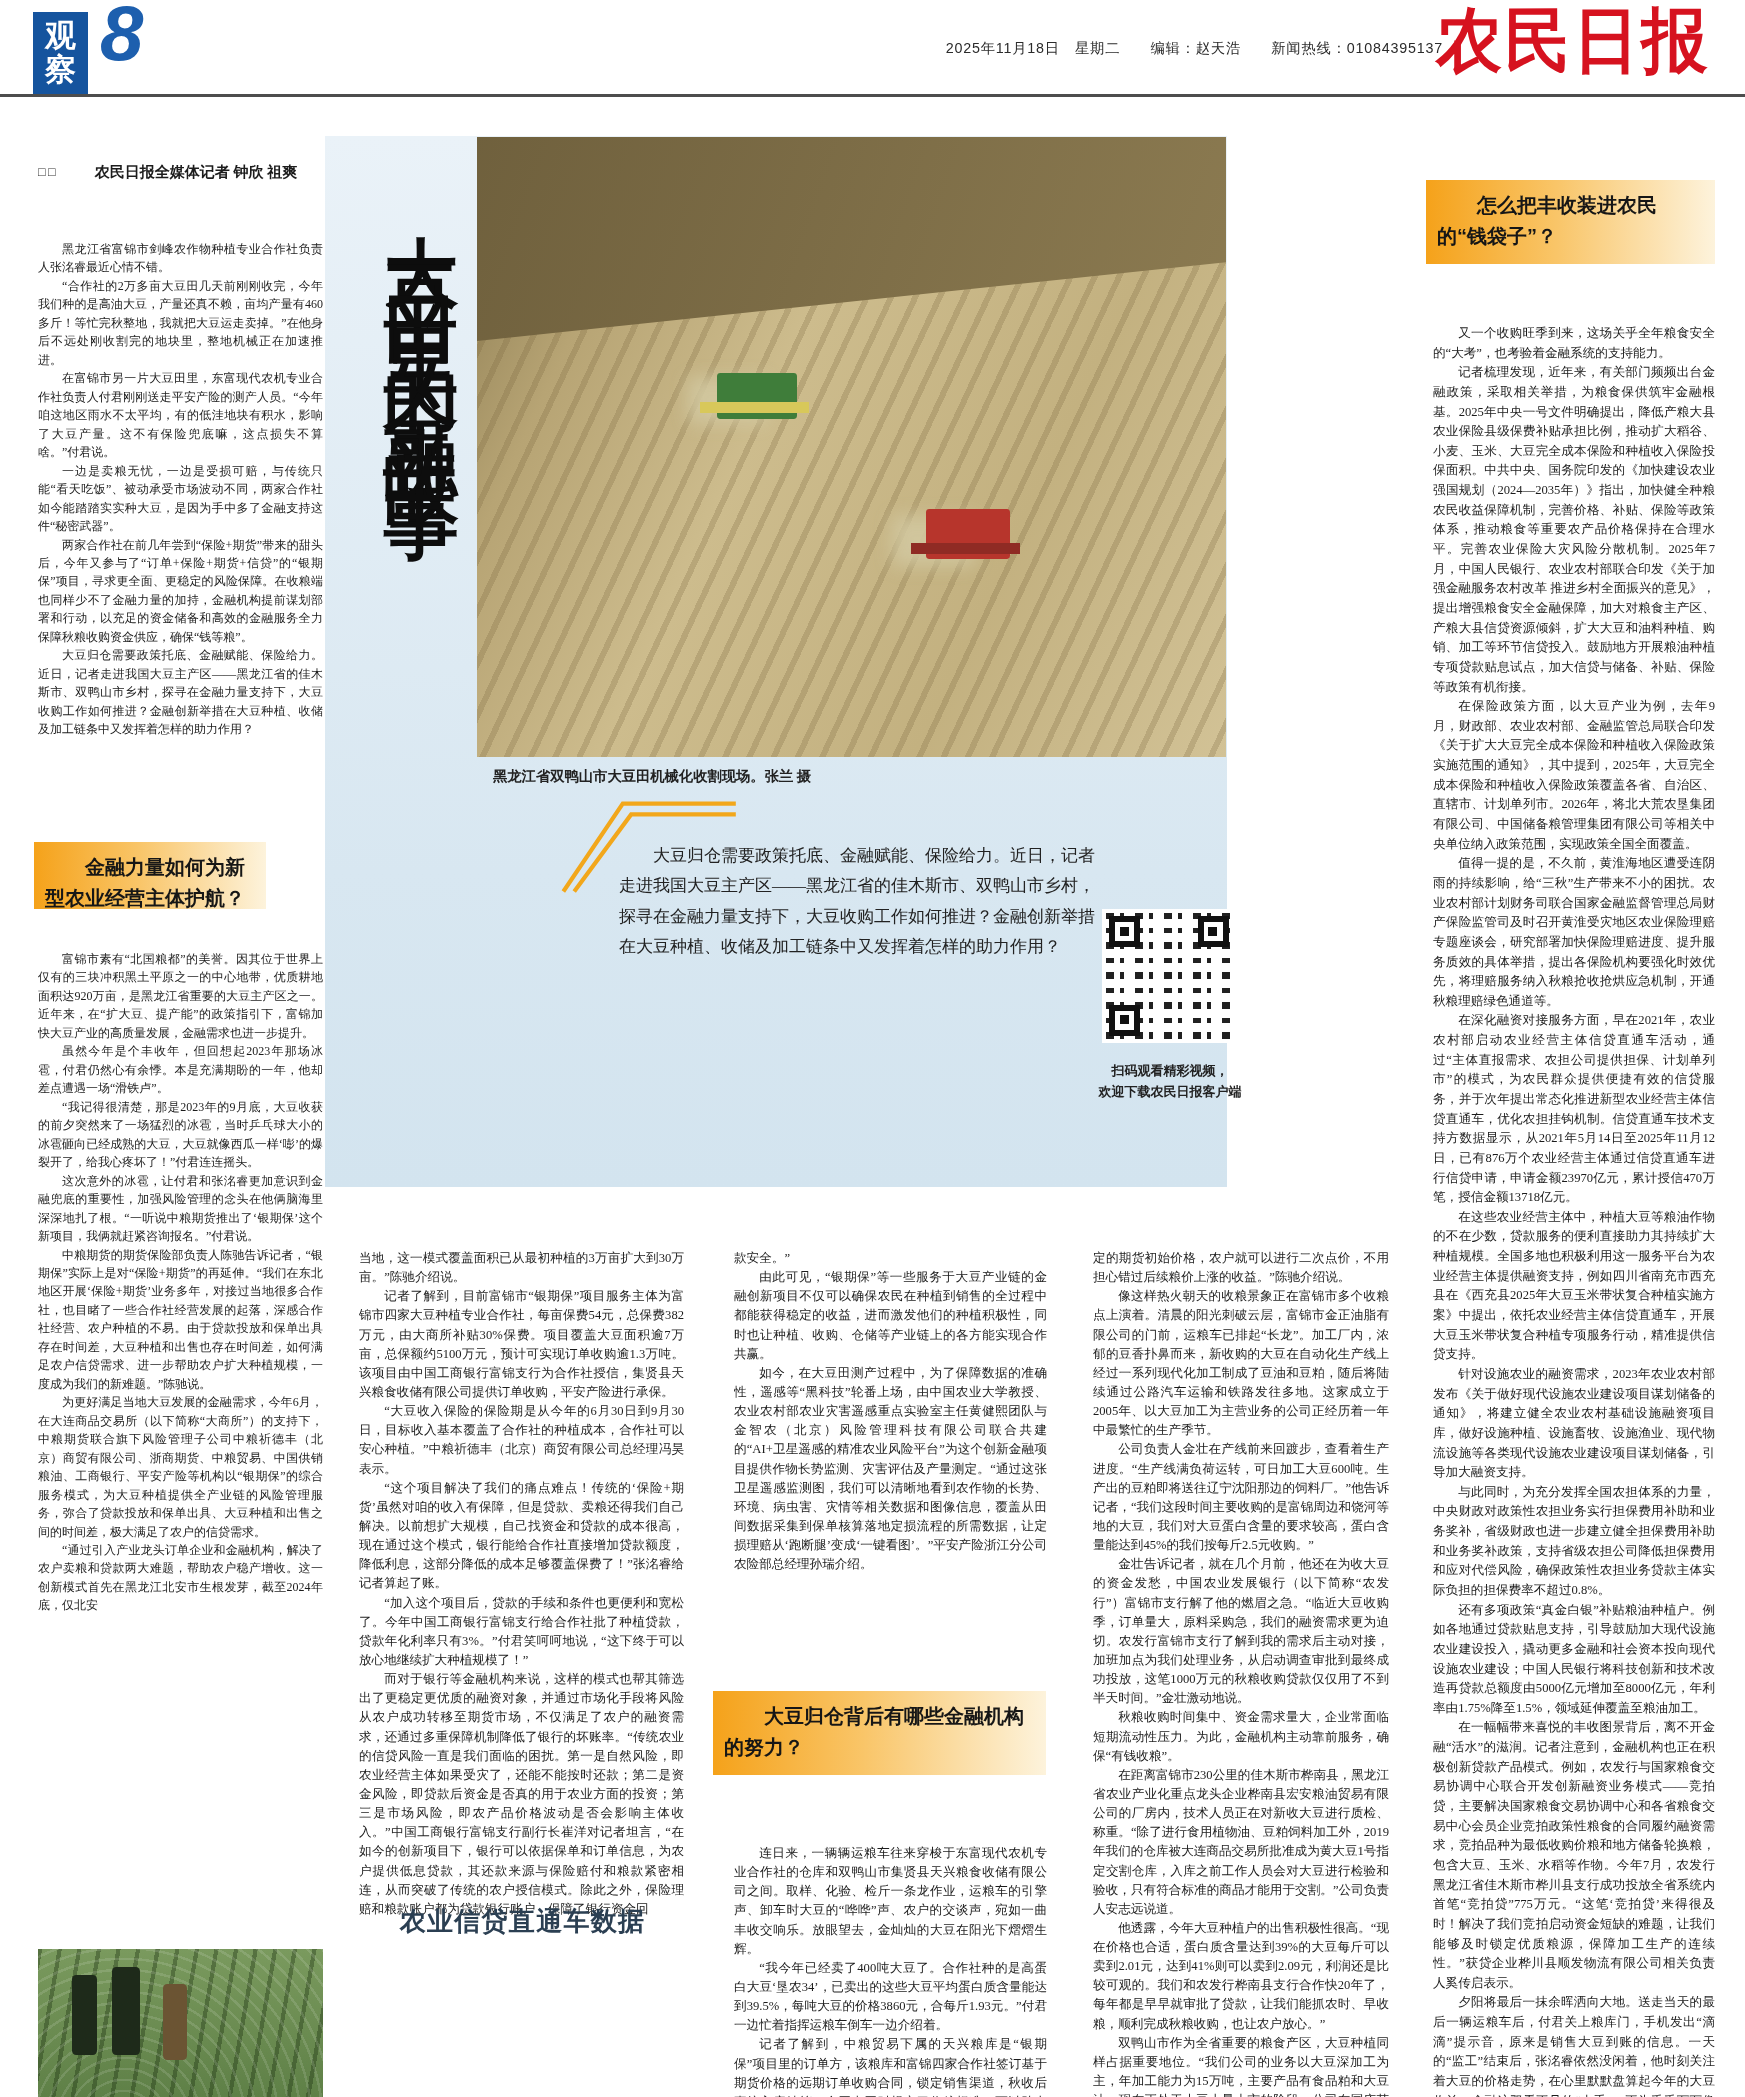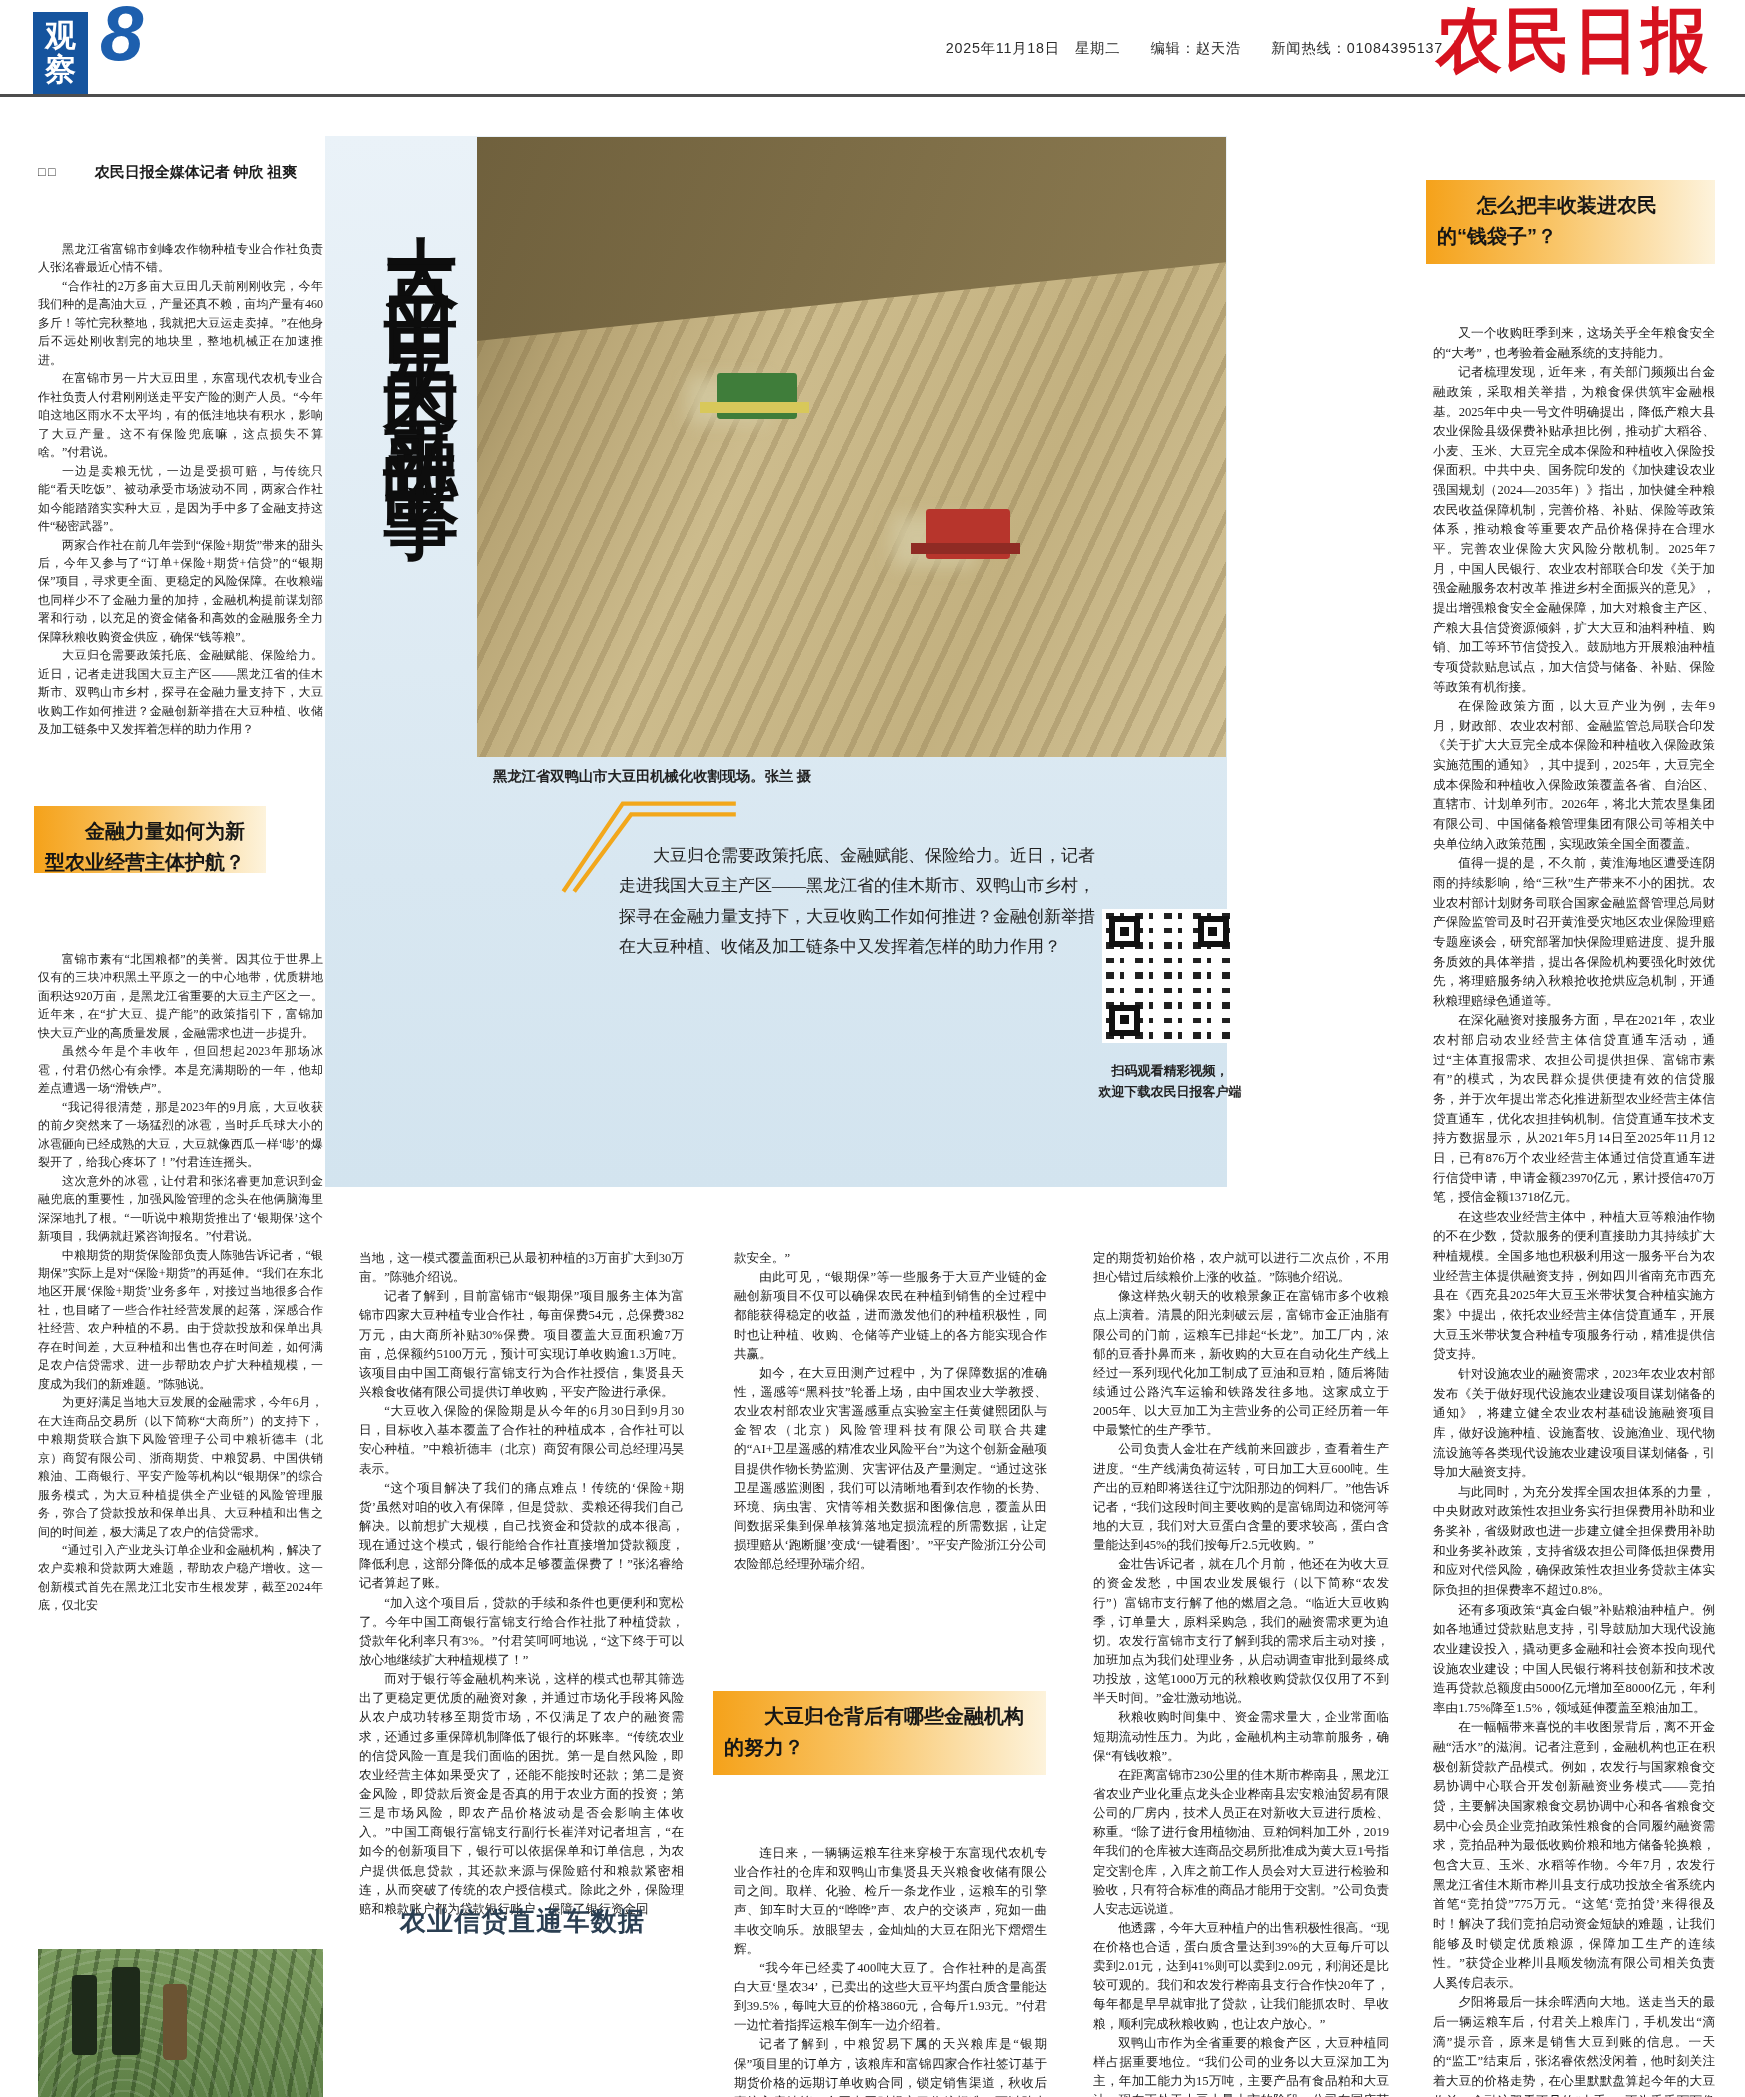--- a/index.html
+++ b/index.html
@@ -90,21 +90,21 @@
 </div>
 <div class="abs colblock" style="left:38px;top:196px;width:285px;height:617px;font-size:12px;line-height:1.54;">
     <p class="para">黑龙江省富锦市剑峰农作物种植专业合作社负责人张洺睿最近心情不错。</p>
     <p class="para">“合作社的2万多亩大豆田几天前刚刚收完，今年我们种的是高油大豆，产量还真不赖，亩均产量有460多斤！等忙完秋整地，我就把大豆运走卖掉。”在他身后不远处刚收割完的地块里，整地机械正在加速推进。</p>
     <p class="para">在富锦市另一片大豆田里，东富现代农机专业合作社负责人付君刚刚送走平安产险的测产人员。“今年咱这地区雨水不太平均，有的低洼地块有积水，影响了大豆产量。这不有保险兜底嘛，这点损失不算啥。”付君说。</p>
     <p class="para">一边是卖粮无忧，一边是受损可赔，与传统只能“看天吃饭”、被动承受市场波动不同，两家合作社如今能踏踏实实种大豆，是因为手中多了金融支持这件“秘密武器”。</p>
     <p class="para">两家合作社在前几年尝到“保险+期货”带来的甜头后，今年又参与了“订单+保险+期货+信贷”的“银期保”项目，寻求更全面、更稳定的风险保障。在收粮端也同样少不了金融力量的加持，金融机构提前谋划部署和行动，以充足的资金储备和高效的金融服务全力保障秋粮收购资金供应，确保“钱等粮”。</p>
     <p class="para">大豆归仓需要政策托底、金融赋能、保险给力。近日，记者走进我国大豆主产区——黑龙江省的佳木斯市、双鸭山市乡村，探寻在金融力量支持下，大豆收购工作如何推进？金融创新举措在大豆种植、收储及加工链条中又发挥着怎样的助力作用？</p>
   </div>
 
-<div class="abs sec-head" style="left:34px;top:806px;width:232px;height:67px;box-sizing:border-box;">金融力量如何为新型农业经营主体护航？</div>
+<div class="abs sec-head" style="left:34px;top:842px;width:232px;height:67px;box-sizing:border-box;">金融力量如何为新型农业经营主体护航？</div>
 
 <div class="abs colblock" style="left:38px;top:906px;width:285px;height:1030px;font-size:12px;line-height:1.54;">
     <p class="para">富锦市素有“北国粮都”的美誉。因其位于世界上仅有的三块冲积黑土平原之一的中心地带，优质耕地面积达920万亩，是黑龙江省重要的大豆主产区之一。近年来，在“扩大豆、提产能”的政策指引下，富锦加快大豆产业的高质量发展，金融需求也进一步提升。</p>
     <p class="para">虽然今年是个丰收年，但回想起2023年那场冰雹，付君仍然心有余悸。本是充满期盼的一年，他却差点遭遇一场“滑铁卢”。</p>
     <p class="para">“我记得很清楚，那是2023年的9月底，大豆收获的前夕突然来了一场猛烈的冰雹，当时乒乓球大小的冰雹砸向已经成熟的大豆，大豆就像西瓜一样‘嘭’的爆裂开了，给我心疼坏了！”付君连连摇头。</p>
     <p class="para">这次意外的冰雹，让付君和张洺睿更加意识到金融兜底的重要性，加强风险管理的念头在他俩脑海里深深地扎了根。“一听说中粮期货推出了‘银期保’这个新项目，我俩就赶紧咨询报名。”付君说。</p>
     <p class="para">中粮期货的期货保险部负责人陈驰告诉记者，“银期保”实际上是对“保险+期货”的再延伸。“我们在东北地区开展‘保险+期货’业务多年，对接过当地很多合作社，也目睹了一些合作社经营发展的起落，深感合作社经营、农户种植的不易。由于贷款投放和保单出具存在时间差，大豆种植和出售也存在时间差，如何满足农户信贷需求、进一步帮助农户扩大种植规模，一度成为我们的新难题。”陈驰说。</p>
     <p class="para">为更好满足当地大豆发展的金融需求，今年6月，在大连商品交易所（以下简称“大商所”）的支持下，中粮期货联合旗下风险管理子公司中粮祈德丰（北京）商贸有限公司、浙商期货、中粮贸易、中国供销粮油、工商银行、平安产险等机构以“银期保”的综合服务模式，为大豆种植提供全产业链的风险管理服务，弥合了贷款投放和保单出具、大豆种植和出售之间的时间差，极大满足了农户的信贷需求。</p>
     <p class="para">“通过引入产业龙头订单企业和金融机构，解决了农户卖粮和贷款两大难题，帮助农户稳产增收。这一创新模式首先在黑龙江北安市生根发芽，截至2024年底，仅北安</p>
   </div>
@@ -194,21 +194,21 @@
     </div>
 </div>
 
 <div class="abs sec-head" style="left:1426px;top:180px;width:289px;height:84px;box-sizing:border-box;">怎么把丰收装进农民的“钱袋子”？</div>
 
 <div class="abs colblock" style="left:1433px;top:280px;width:282px;height:2215px;font-size:12.6px;line-height:1.56;">
     <p class="para">又一个收购旺季到来，这场关乎全年粮食安全的“大考”，也考验着金融系统的支持能力。</p>
     <p class="para">记者梳理发现，近年来，有关部门频频出台金融政策，采取相关举措，为粮食保供筑牢金融根基。2025年中央一号文件明确提出，降低产粮大县农业保险县级保费补贴承担比例，推动扩大稻谷、小麦、玉米、大豆完全成本保险和种植收入保险投保面积。中共中央、国务院印发的《加快建设农业强国规划（2024—2035年）》指出，加快健全种粮农民收益保障机制，完善价格、补贴、保险等政策体系，推动粮食等重要农产品价格保持在合理水平。完善农业保险大灾风险分散机制。2025年7月，中国人民银行、农业农村部联合印发《关于加强金融服务农村改革 推进乡村全面振兴的意见》，提出增强粮食安全金融保障，加大对粮食主产区、产粮大县信贷资源倾斜，扩大大豆和油料种植、购销、加工等环节信贷投入。鼓励地方开展粮油种植专项贷款贴息试点，加大信贷与储备、补贴、保险等政策有机衔接。</p>
     <p class="para">在保险政策方面，以大豆产业为例，去年9月，财政部、农业农村部、金融监管总局联合印发《关于扩大大豆完全成本保险和种植收入保险政策实施范围的通知》，其中提到，2025年，大豆完全成本保险和种植收入保险政策覆盖各省、自治区、直辖市、计划单列市。2026年，将北大荒农垦集团有限公司、中国储备粮管理集团有限公司等相关中央单位纳入政策范围，实现政策全国全面覆盖。</p>
     <p class="para">值得一提的是，不久前，黄淮海地区遭受连阴雨的持续影响，给“三秋”生产带来不小的困扰。农业农村部计划财务司联合国家金融监督管理总局财产保险监管司及时召开黄淮受灾地区农业保险理赔专题座谈会，研究部署加快保险理赔进度、提升服务质效的具体举措，提出各保险机构要强化时效优先，将理赔服务纳入秋粮抢收抢烘应急机制，开通秋粮理赔绿色通道等。</p>
-    <p class="para">在深化融资对接服务方面，早在2021年，农业农村部启动农业经营主体信贷直通车活动，通过“主体直报需求、农担公司提供担保、富锦市素有”的模式，为农民群众提供便捷有效的信贷服务，并于次年提出常态化推进新型农业经营主体信贷直通车，优化农担挂钩机制。信贷直通车技术支持方数据显示，从2021年5月14日至2025年11月12日，已有876万个农业经营主体通过信贷直通车进行信贷申请，申请金额23970亿元，累计授信470万笔，授信金额13718亿元。</p>
+    <p class="para">在深化融资对接服务方面，早在2021年，农业农村部启动农业经营主体信贷直通车活动，通过“主体直报需求、农担公司提供担保、计划单列市”的模式，为农民群众提供便捷有效的信贷服务，并于次年提出常态化推进新型农业经营主体信贷直通车，优化农担挂钩机制。信贷直通车技术支持方数据显示，从2021年5月14日至2025年11月12日，已有876万个农业经营主体通过信贷直通车进行信贷申请，申请金额23970亿元，累计授信470万笔，授信金额13718亿元。</p>
     <p class="para">在这些农业经营主体中，种植大豆等粮油作物的不在少数，贷款服务的便利直接助力其持续扩大种植规模。全国多地也积极利用这一服务平台为农业经营主体提供融资支持，例如四川省南充市西充县在《西充县2025年大豆玉米带状复合种植实施方案》中提出，依托农业经营主体信贷直通车，开展大豆玉米带状复合种植专项服务行动，精准提供信贷支持。</p>
     <p class="para">针对设施农业的融资需求，2023年农业农村部发布《关于做好现代设施农业建设项目谋划储备的通知》，将建立健全农业农村基础设施融资项目库，做好设施种植、设施畜牧、设施渔业、现代物流设施等各类现代设施农业建设项目谋划储备，引导加大融资支持。</p>
     <p class="para">与此同时，为充分发挥全国农担体系的力量，中央财政对政策性农担业务实行担保费用补助和业务奖补，省级财政也进一步建立健全担保费用补助和业务奖补政策，支持省级农担公司降低担保费用和应对代偿风险，确保政策性农担业务贷款主体实际负担的担保费率不超过0.8%。</p>
     <p class="para">还有多项政策“真金白银”补贴粮油种植户。例如各地通过贷款贴息支持，引导鼓励加大现代设施农业建设投入，撬动更多金融和社会资本投向现代设施农业建设；中国人民银行将科技创新和技术改造再贷款总额度由5000亿元增加至8000亿元，年利率由1.75%降至1.5%，领域延伸覆盖至粮油加工。</p>
     <p class="para">在一幅幅带来喜悦的丰收图景背后，离不开金融“活水”的滋润。记者注意到，金融机构也正在积极创新贷款产品模式。例如，农发行与国家粮食交易协调中心联合开发创新融资业务模式——竞拍贷，主要解决国家粮食交易协调中心和各省粮食交易中心会员企业竞拍政策性粮食的合同履约融资需求，竞拍品种为最低收购价粮和地方储备轮换粮，包含大豆、玉米、水稻等作物。今年7月，农发行黑龙江省佳木斯市桦川县支行成功投放全省系统内首笔“竞拍贷”775万元。“这笔‘竞拍贷’来得很及时！解决了我们竞拍启动资金短缺的难题，让我们能够及时锁定优质粮源，保障加工生产的连续性。”获贷企业桦川县顺发物流有限公司相关负责人奚传启表示。</p>
     <p class="para">夕阳将最后一抹余晖洒向大地。送走当天的最后一辆运粮车后，付君关上粮库门，手机发出“滴滴”提示音，原来是销售大豆到账的信息。一天的“监工”结束后，张洺睿依然没闲着，他时刻关注着大豆的价格走势，在心里默默盘算起今年的大豆收益。金融这双看不见的“大手”，正为千千万万像他俩一样的农业经营主体筑起一道道坚实的防线，帮助他们将大豆田里的丰收美景转化为富裕美好的幸福生活。</p>
   </div>
 
 
 </body></html>

